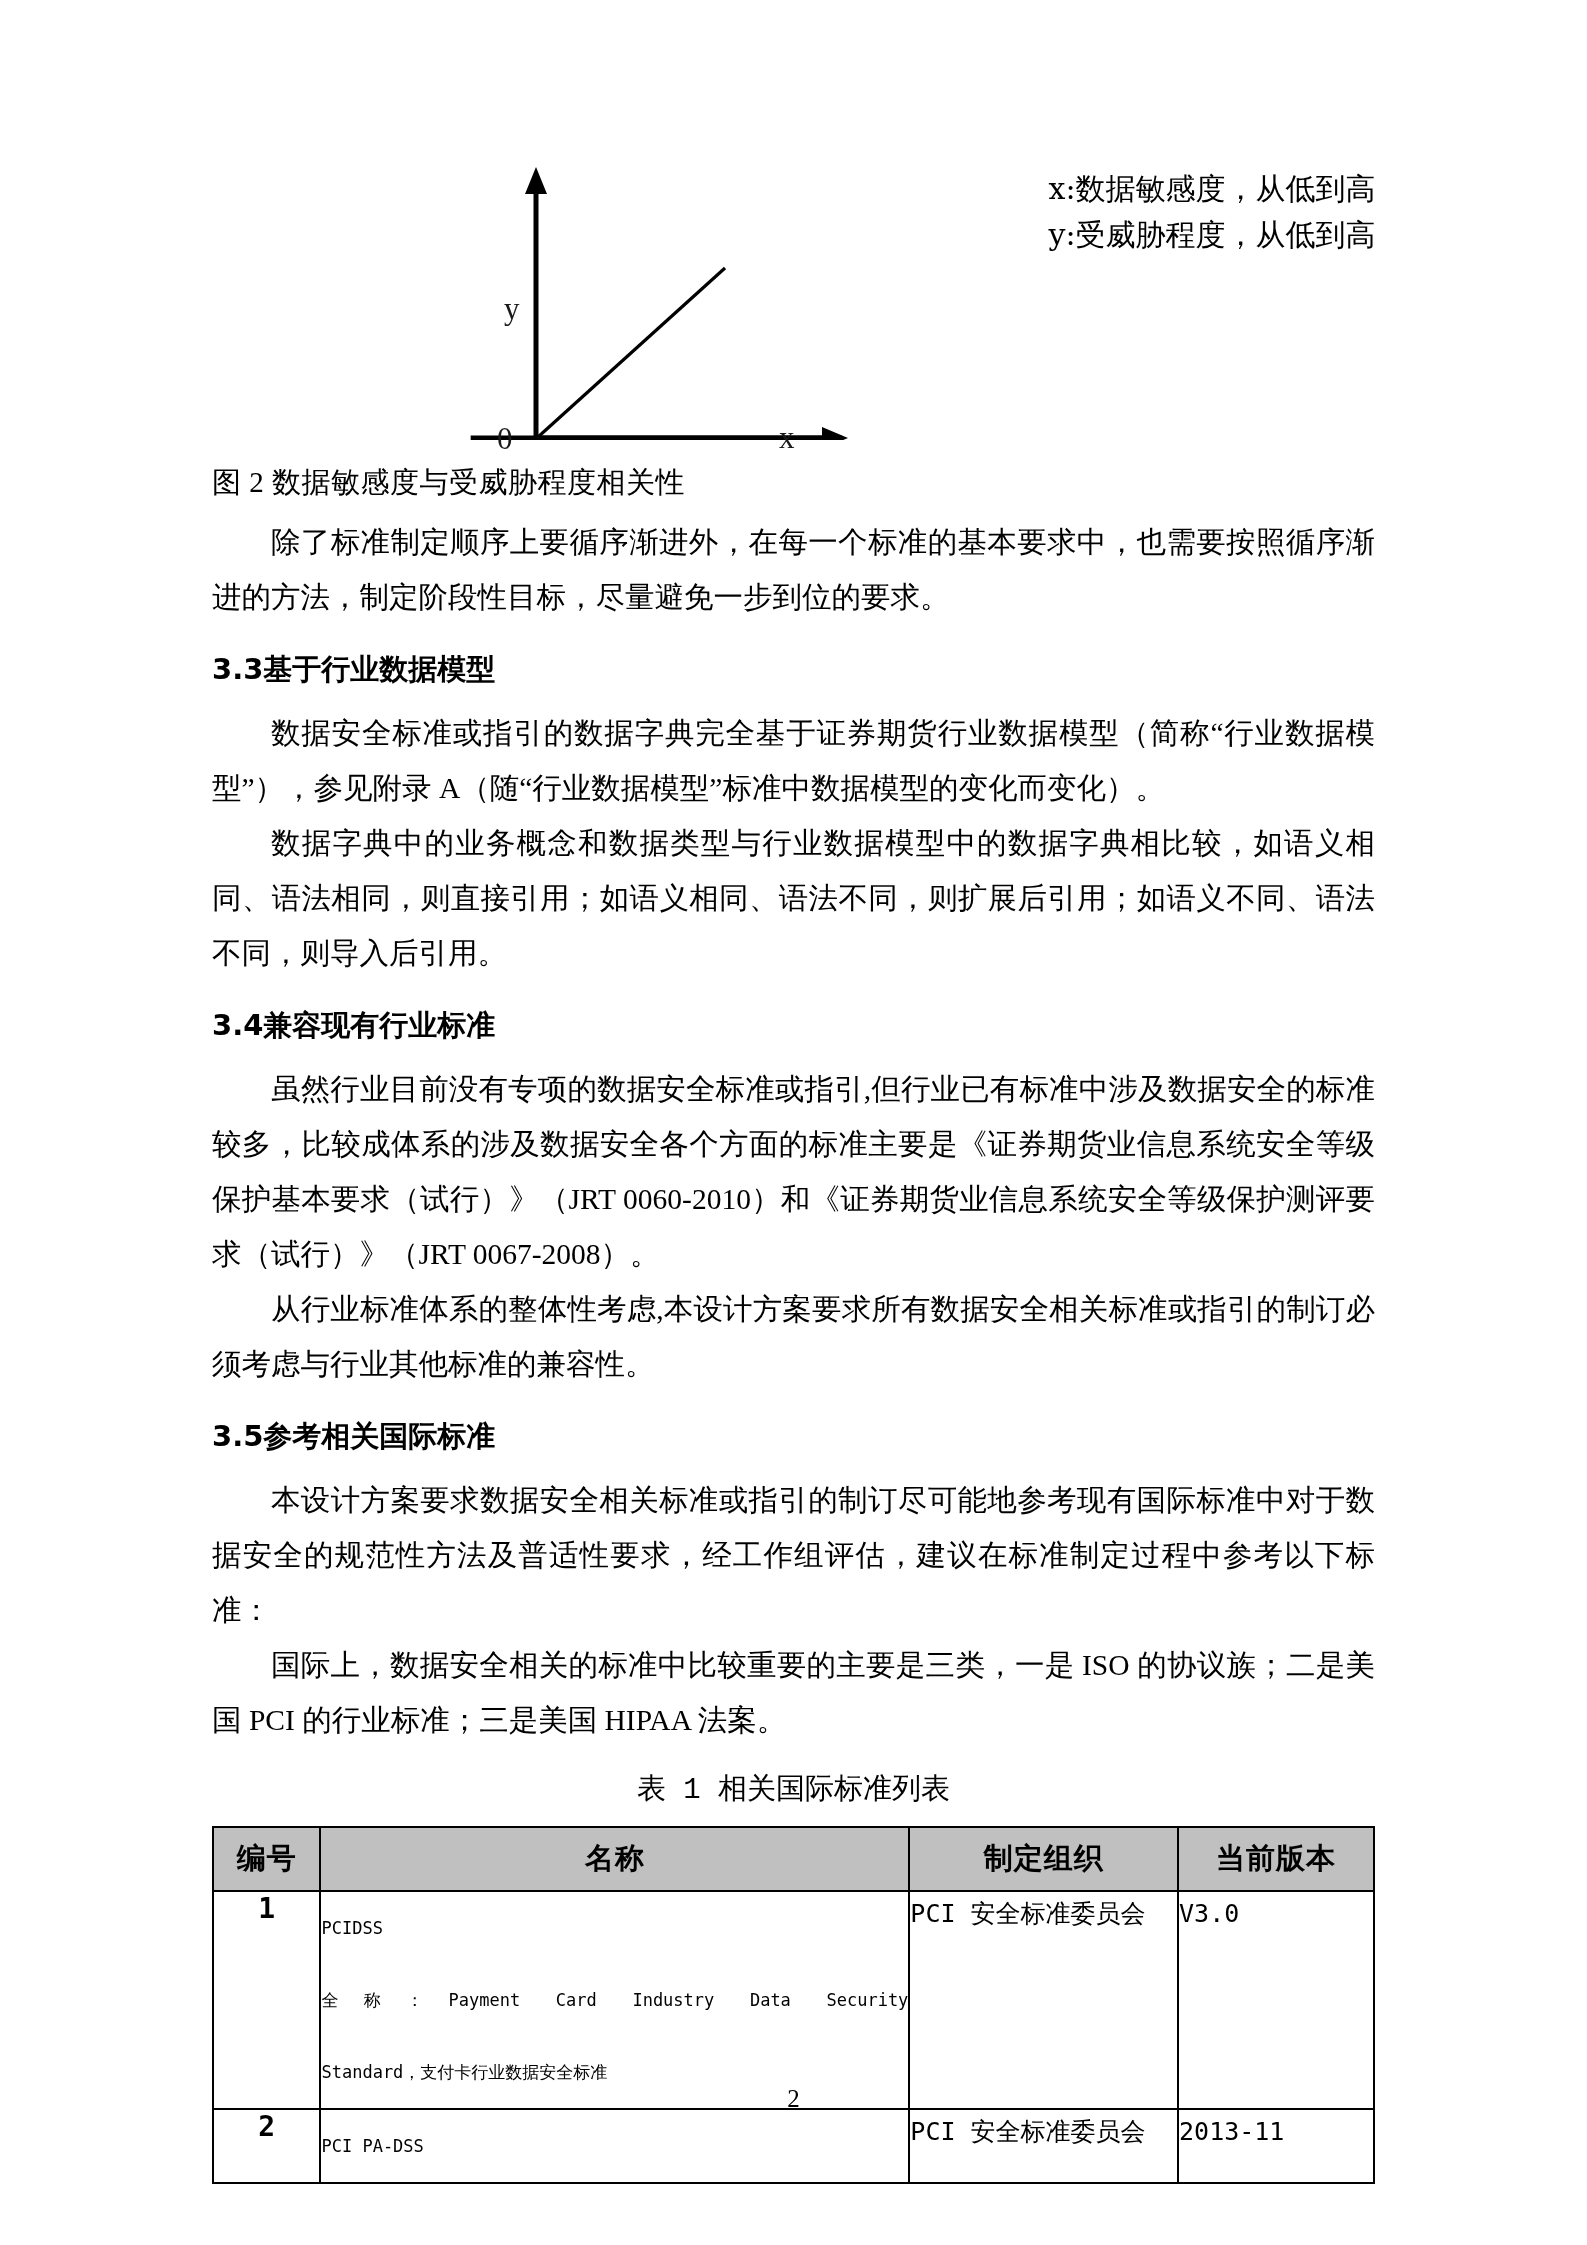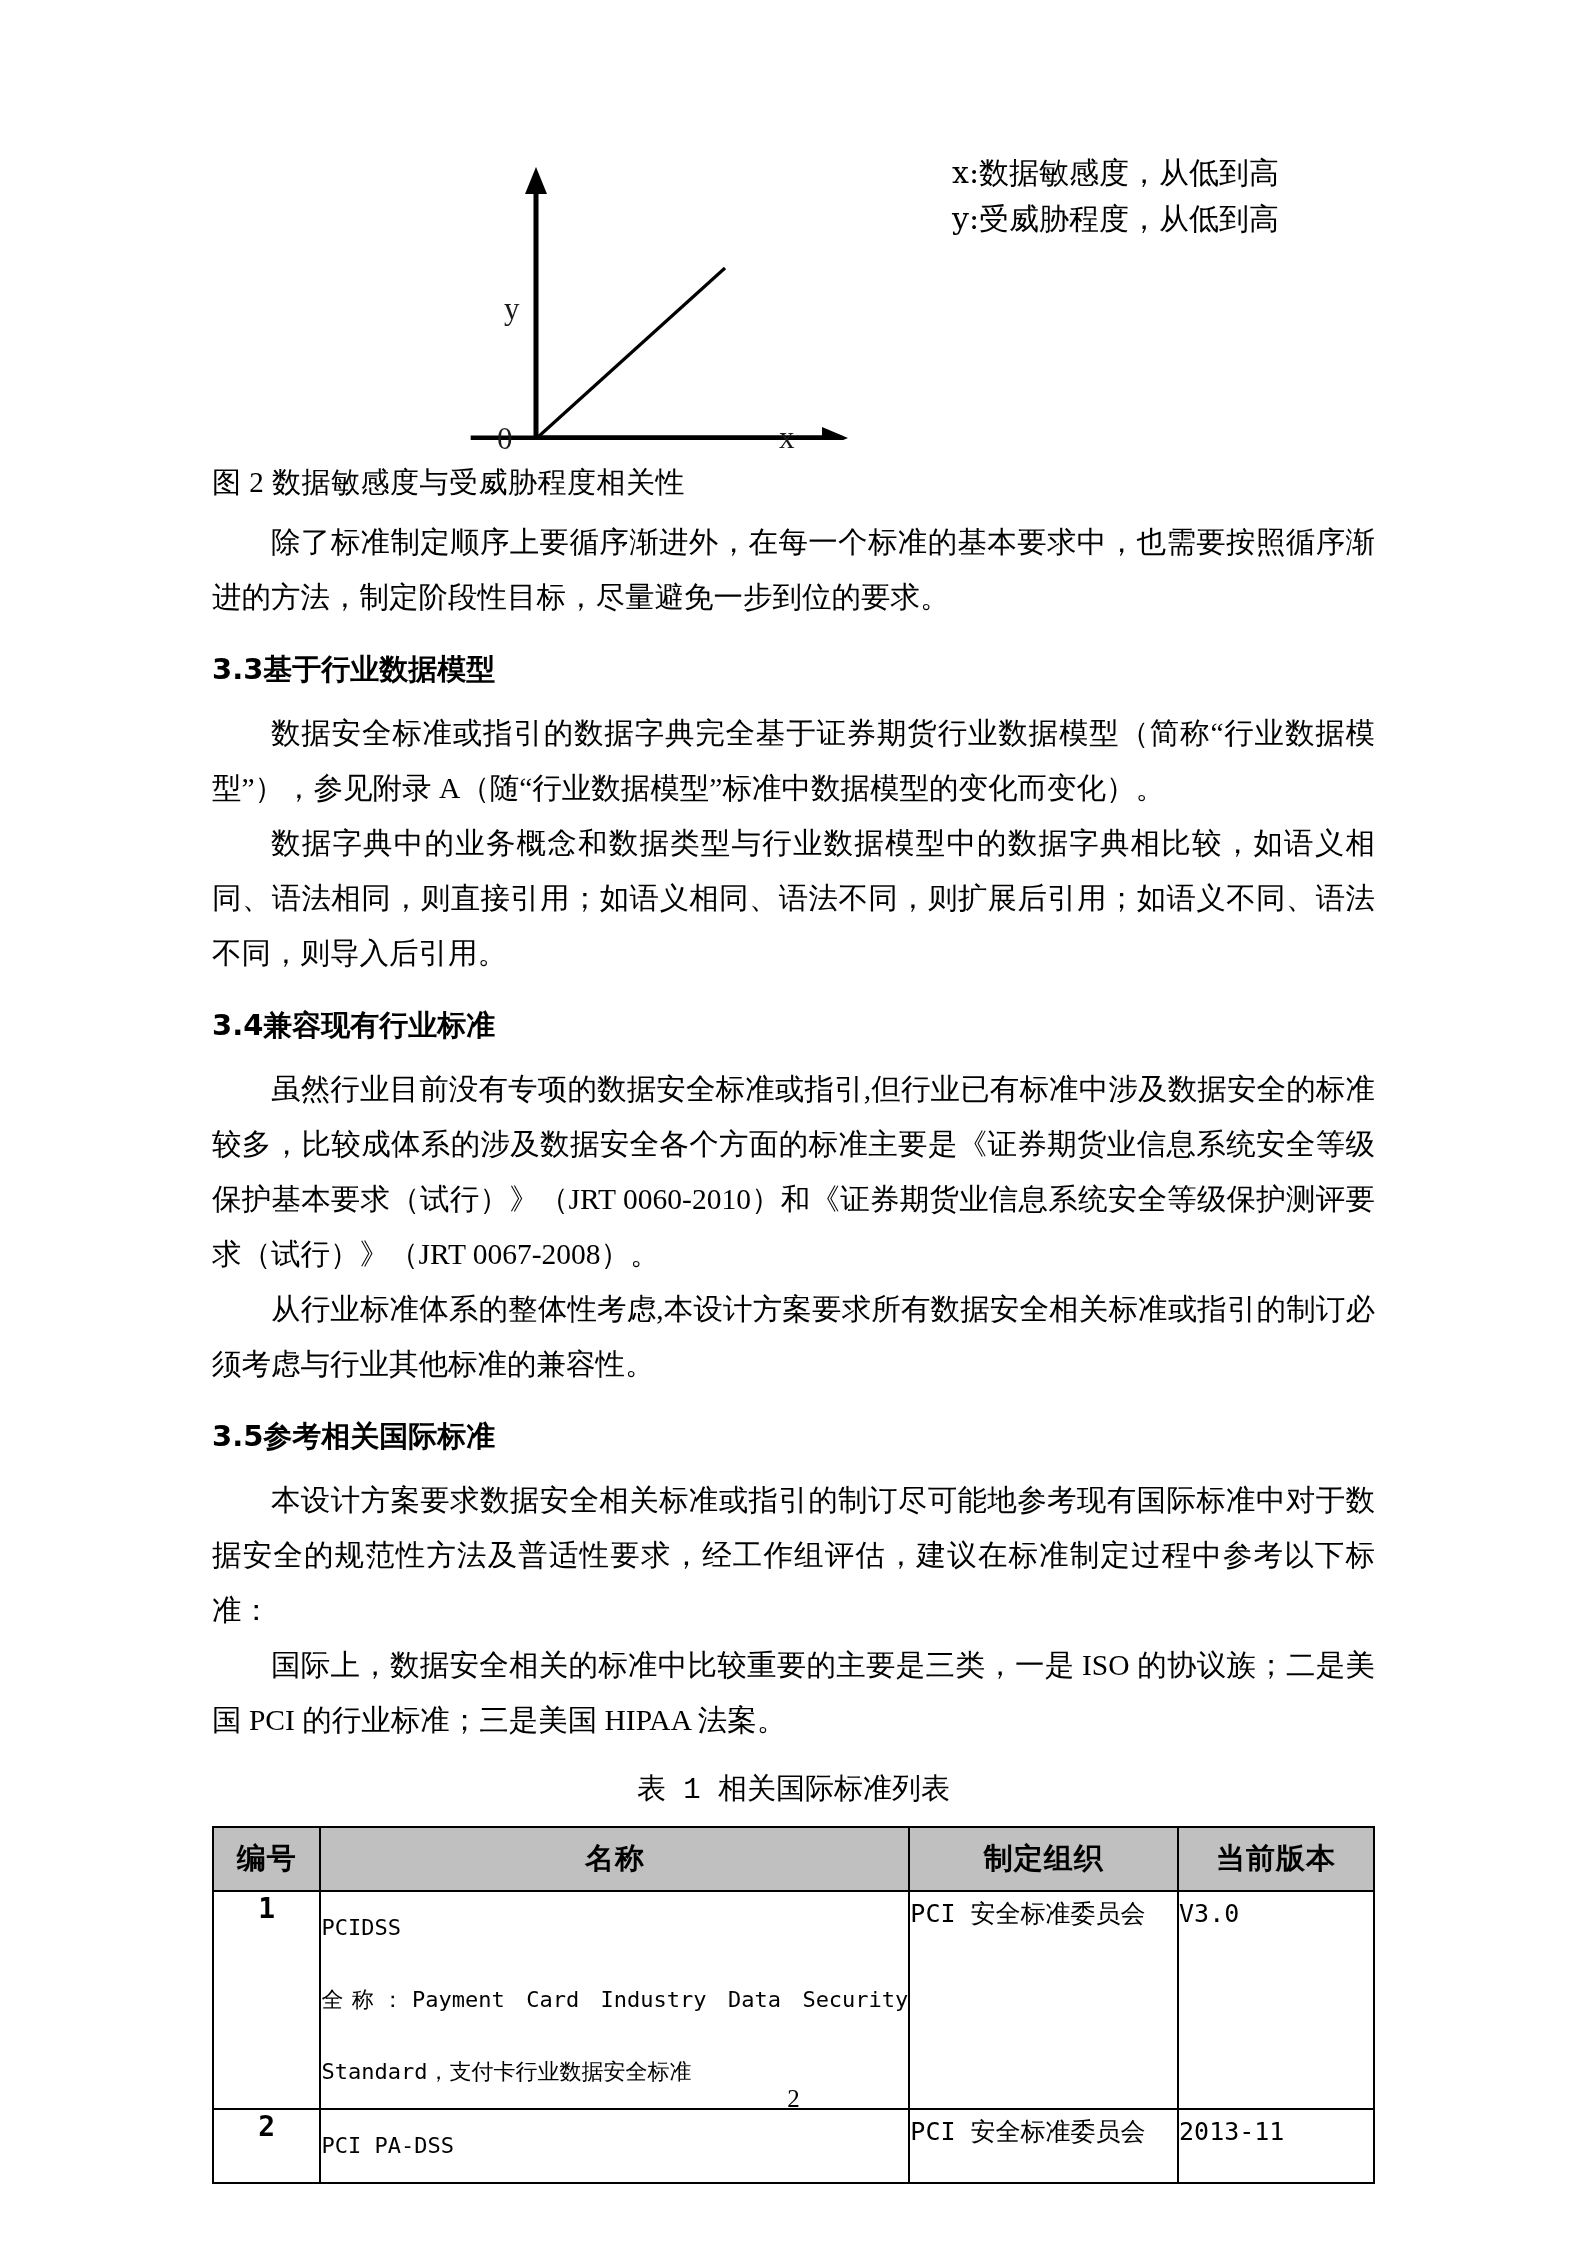--- a/index.html
+++ b/index.html
@@ -44,26 +44,27 @@
     line-height: 1;
     color: #1a1a1a;
   }
   .label-y { left: 504px; top: 143px; }
   .label-x { left: 779px; top: 272px; }
   .label-o { left: 497px; top: 273px; }
 
   .legend {
     position: absolute;
     left: 952px;
-    top: 0px;
+    top: 16px;
     width: 520px;
     font-family: "DejaVu Serif", "Liberation Serif", serif;
     font-size: 30px;
     line-height: 46px;
     white-space: nowrap;
+    text-align: center;
   }
   .legend-line { display: block; }
 
   
   .flow {
     position: absolute;
     left: 212px;
     top: 455px;
     width: 1163px;
   }
@@ -138,21 +139,21 @@
   }
   td.cell-org, td.cell-ver {
     padding: 18px 10px 18px 12px;
     font-size: 25px;
     line-height: 44px;
     font-family: "DejaVu Sans Mono", "Liberation Mono", monospace;
     border-radius: 8px;
   }
   .nm-line {
     display: block;
-    font-size: 22px;
+    font-size: 17px;
     line-height: 72px;
     font-family: "DejaVu Sans Mono", "Liberation Mono", monospace;
     white-space: nowrap;
   }
   .nm-line.justify {
     white-space: normal;
     text-align: justify;
     text-align-last: justify;
   }
 

